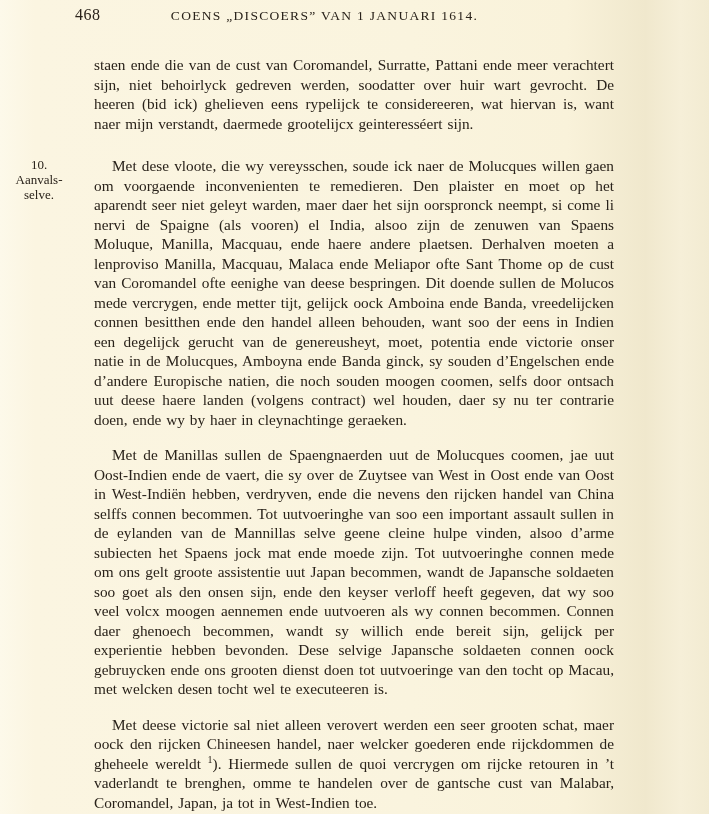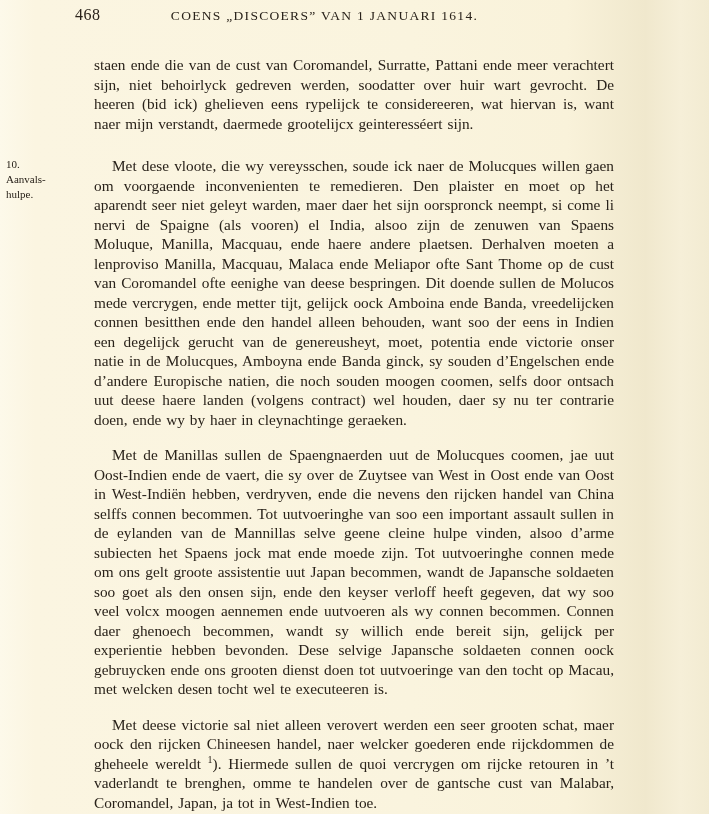--- a/index.html
+++ b/index.html
@@ -32,22 +32,22 @@
     font-size: 15.3px;
     line-height: 19.5px;
     text-align: justify;
     word-spacing: 0.07em;
   }
   .body-text p { margin: 16px; }
   p.indented { text-indent: 18px; }
   .section { position: relative; margin-top: 23px; }
   .margin-note {
     position: absolute; left: -72px; top: 1px; width: 66px;
-    font-size: 11px; line-height: 15px;
-    text-align: left; text-indent: 0;
+    font-size: 13px; line-height: 15px;
+    text-align: center; text-indent: 0;
   }
   .italic { }
   sup.fn {
     font-size: 10px; line-height: 0; vertical-align: super;
   }
   .footnote-rule {
     margin: 9px 0 0 7px;
     width: 110px; height: 2px;
     background: #3c352b;
   }
@@ -63,21 +63,21 @@
   </div>
 
   <div class="body-text">
 
     <p class="cont">staen ende die van de cust van Coromandel, Surratte, Pattani ende meer verachtert sijn, niet behoirlyck gedreven werden, soodatter over huir wart gevrocht. De heeren (bid ick) ghelieven eens rypelijck te considereeren, wat hiervan is, want naer mijn verstandt, daermede grootelijcx geinteresséert sijn.</p>
 
     <div class="section">
       <div class="margin-note">
         <div>10.</div>
         <div>Aanvals-</div>
-        <div>hulpe.</div>
+        <div>selve.</div>
       </div>
       <p class="indented"><span>Met dese vloote, die wy vereysschen, soude ick naer de Molucques willen gaen om voorgaende inconvenienten te remedieren. Den plaister en moet op het aparendt seer niet geleyt warden, maer daer het sijn oorspronck neempt, </span><span class="italic">si come li nervi de Spaigne</span><span> (als vooren) </span><span class="italic">el India</span><span>, alsoo zijn de zenuwen van Spaens Moluque, Manilla, Macquau, ende haere andere plaetsen. Derhalven moeten </span><span class="italic">a lenproviso</span><span> Manilla, Macquau, Malaca ende Meliapor ofte Sant Thome op de cust van Coromandel ofte eenighe van deese bespringen. Dit doende sullen de Molucos mede vercrygen, ende metter tijt, gelijck oock Amboina ende Banda, vreedelijcken connen besitthen ende den handel alleen behouden, want soo der eens in Indien een degelijck gerucht van de genereusheyt, moet, potentia ende victorie onser natie in de Molucques, Amboyna ende Banda ginck, sy souden d’Engelschen ende d’andere Europische natien, die noch souden moogen coomen, selfs door ontsach uut deese haere landen (volgens contract) wel houden, daer sy nu ter contrarie doen, ende wy by haer in cleynachtinge geraeken.</span></p>
     </div>
 
     <p class="indented">Met de Manillas sullen de Spaengnaerden uut de Molucques coomen, jae uut Oost-Indien ende de vaert, die sy over de Zuytsee van West in Oost ende van Oost in West-Indiën hebben, verdryven, ende die nevens den rijcken handel van China selffs connen becommen. Tot uutvoeringhe van soo een important assault sullen in de eylanden van de Mannillas selve geene cleine hulpe vinden, alsoo d’arme subiecten het Spaens jock mat ende moede zijn. Tot uutvoeringhe connen mede om ons gelt groote assistentie uut Japan becommen, wandt de Japansche soldaeten soo goet als den onsen sijn, ende den keyser verloff heeft gegeven, dat wy soo veel volcx moogen aennemen ende uutvoeren als wy connen becommen. Connen daer ghenoech becommen, wandt sy willich ende bereit sijn, gelijck per experientie hebben bevonden. Dese selvige Japansche soldaeten connen oock gebruycken ende ons grooten dienst doen tot uutvoeringe van den tocht op Macau, met welcken desen tocht wel te executeeren is.</p>
 
     <p class="indented"><span>Met deese victorie sal niet alleen verovert werden een seer grooten schat, maer oock den rijcken Chineesen handel, naer welcker goederen ende rijckdommen de gheheele wereldt </span><sup class="fn">1</sup><span>). Hiermede sullen de quoi vercrygen om rijcke retouren in ’t vaderlandt te brenghen, omme te handelen over de gantsche cust van Malabar, Coromandel, Japan, ja tot in West-Indien toe.</span></p>
 
     <div class="footnote-rule"></div>
 

